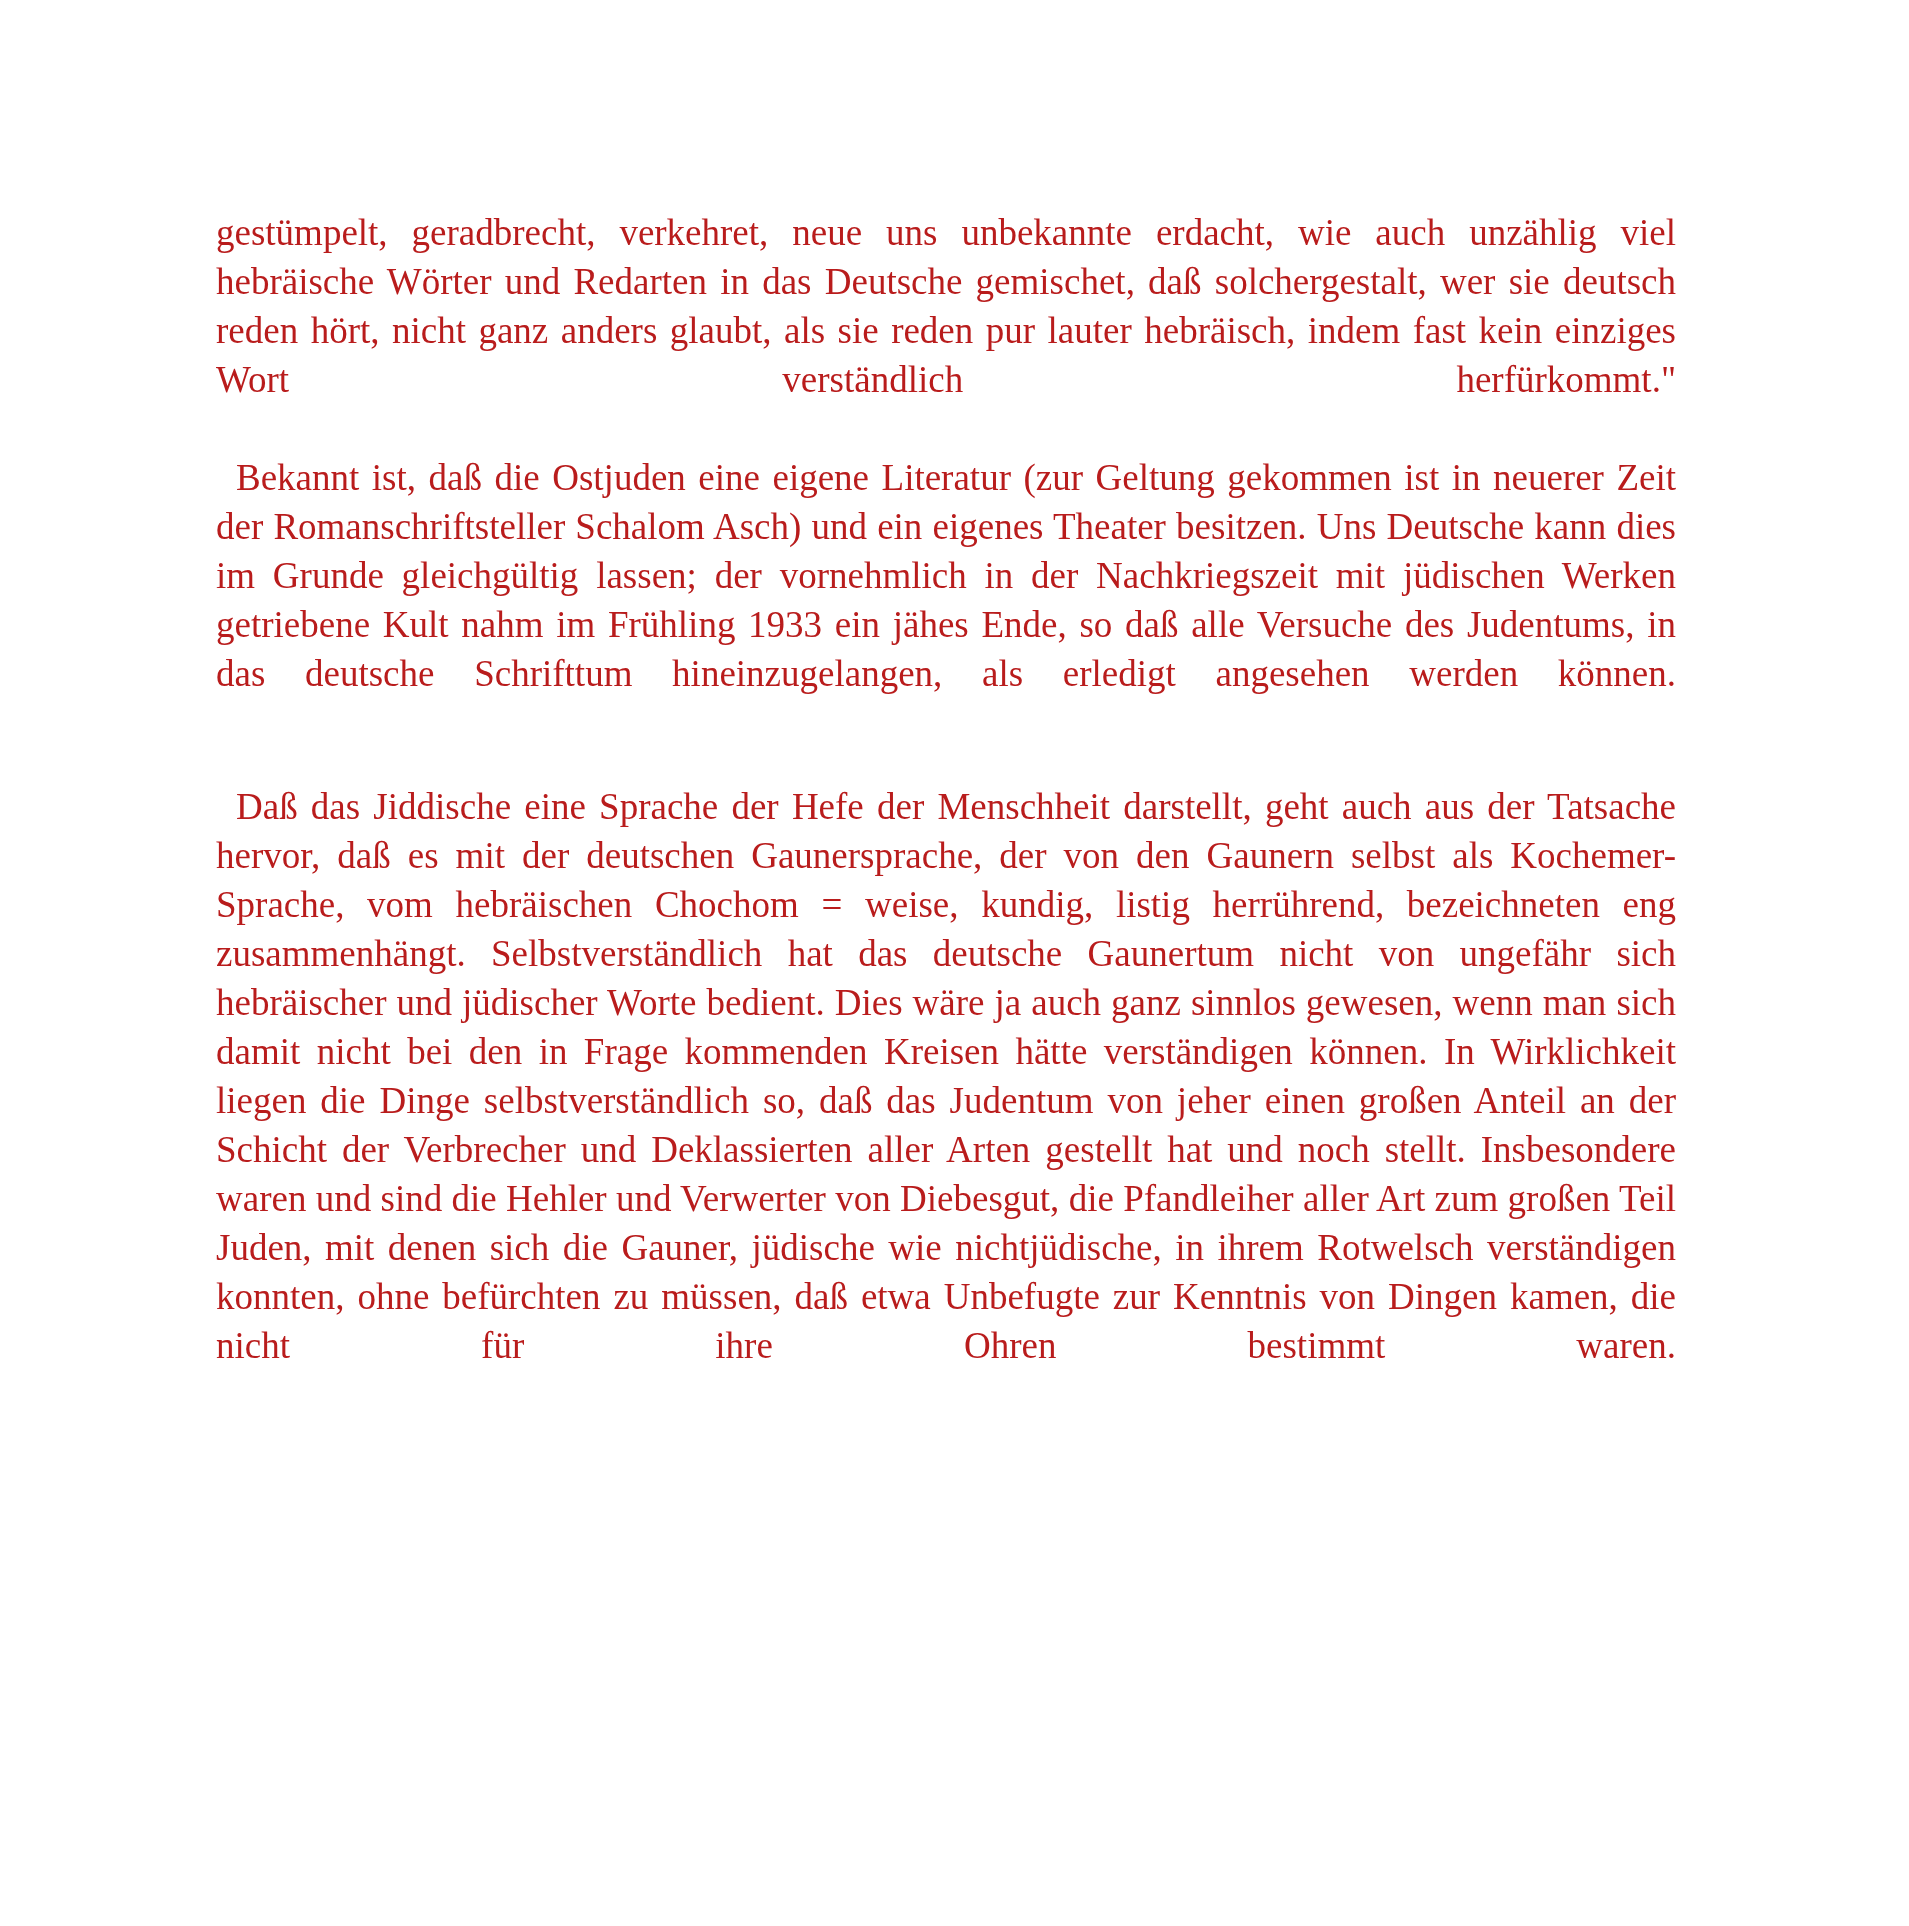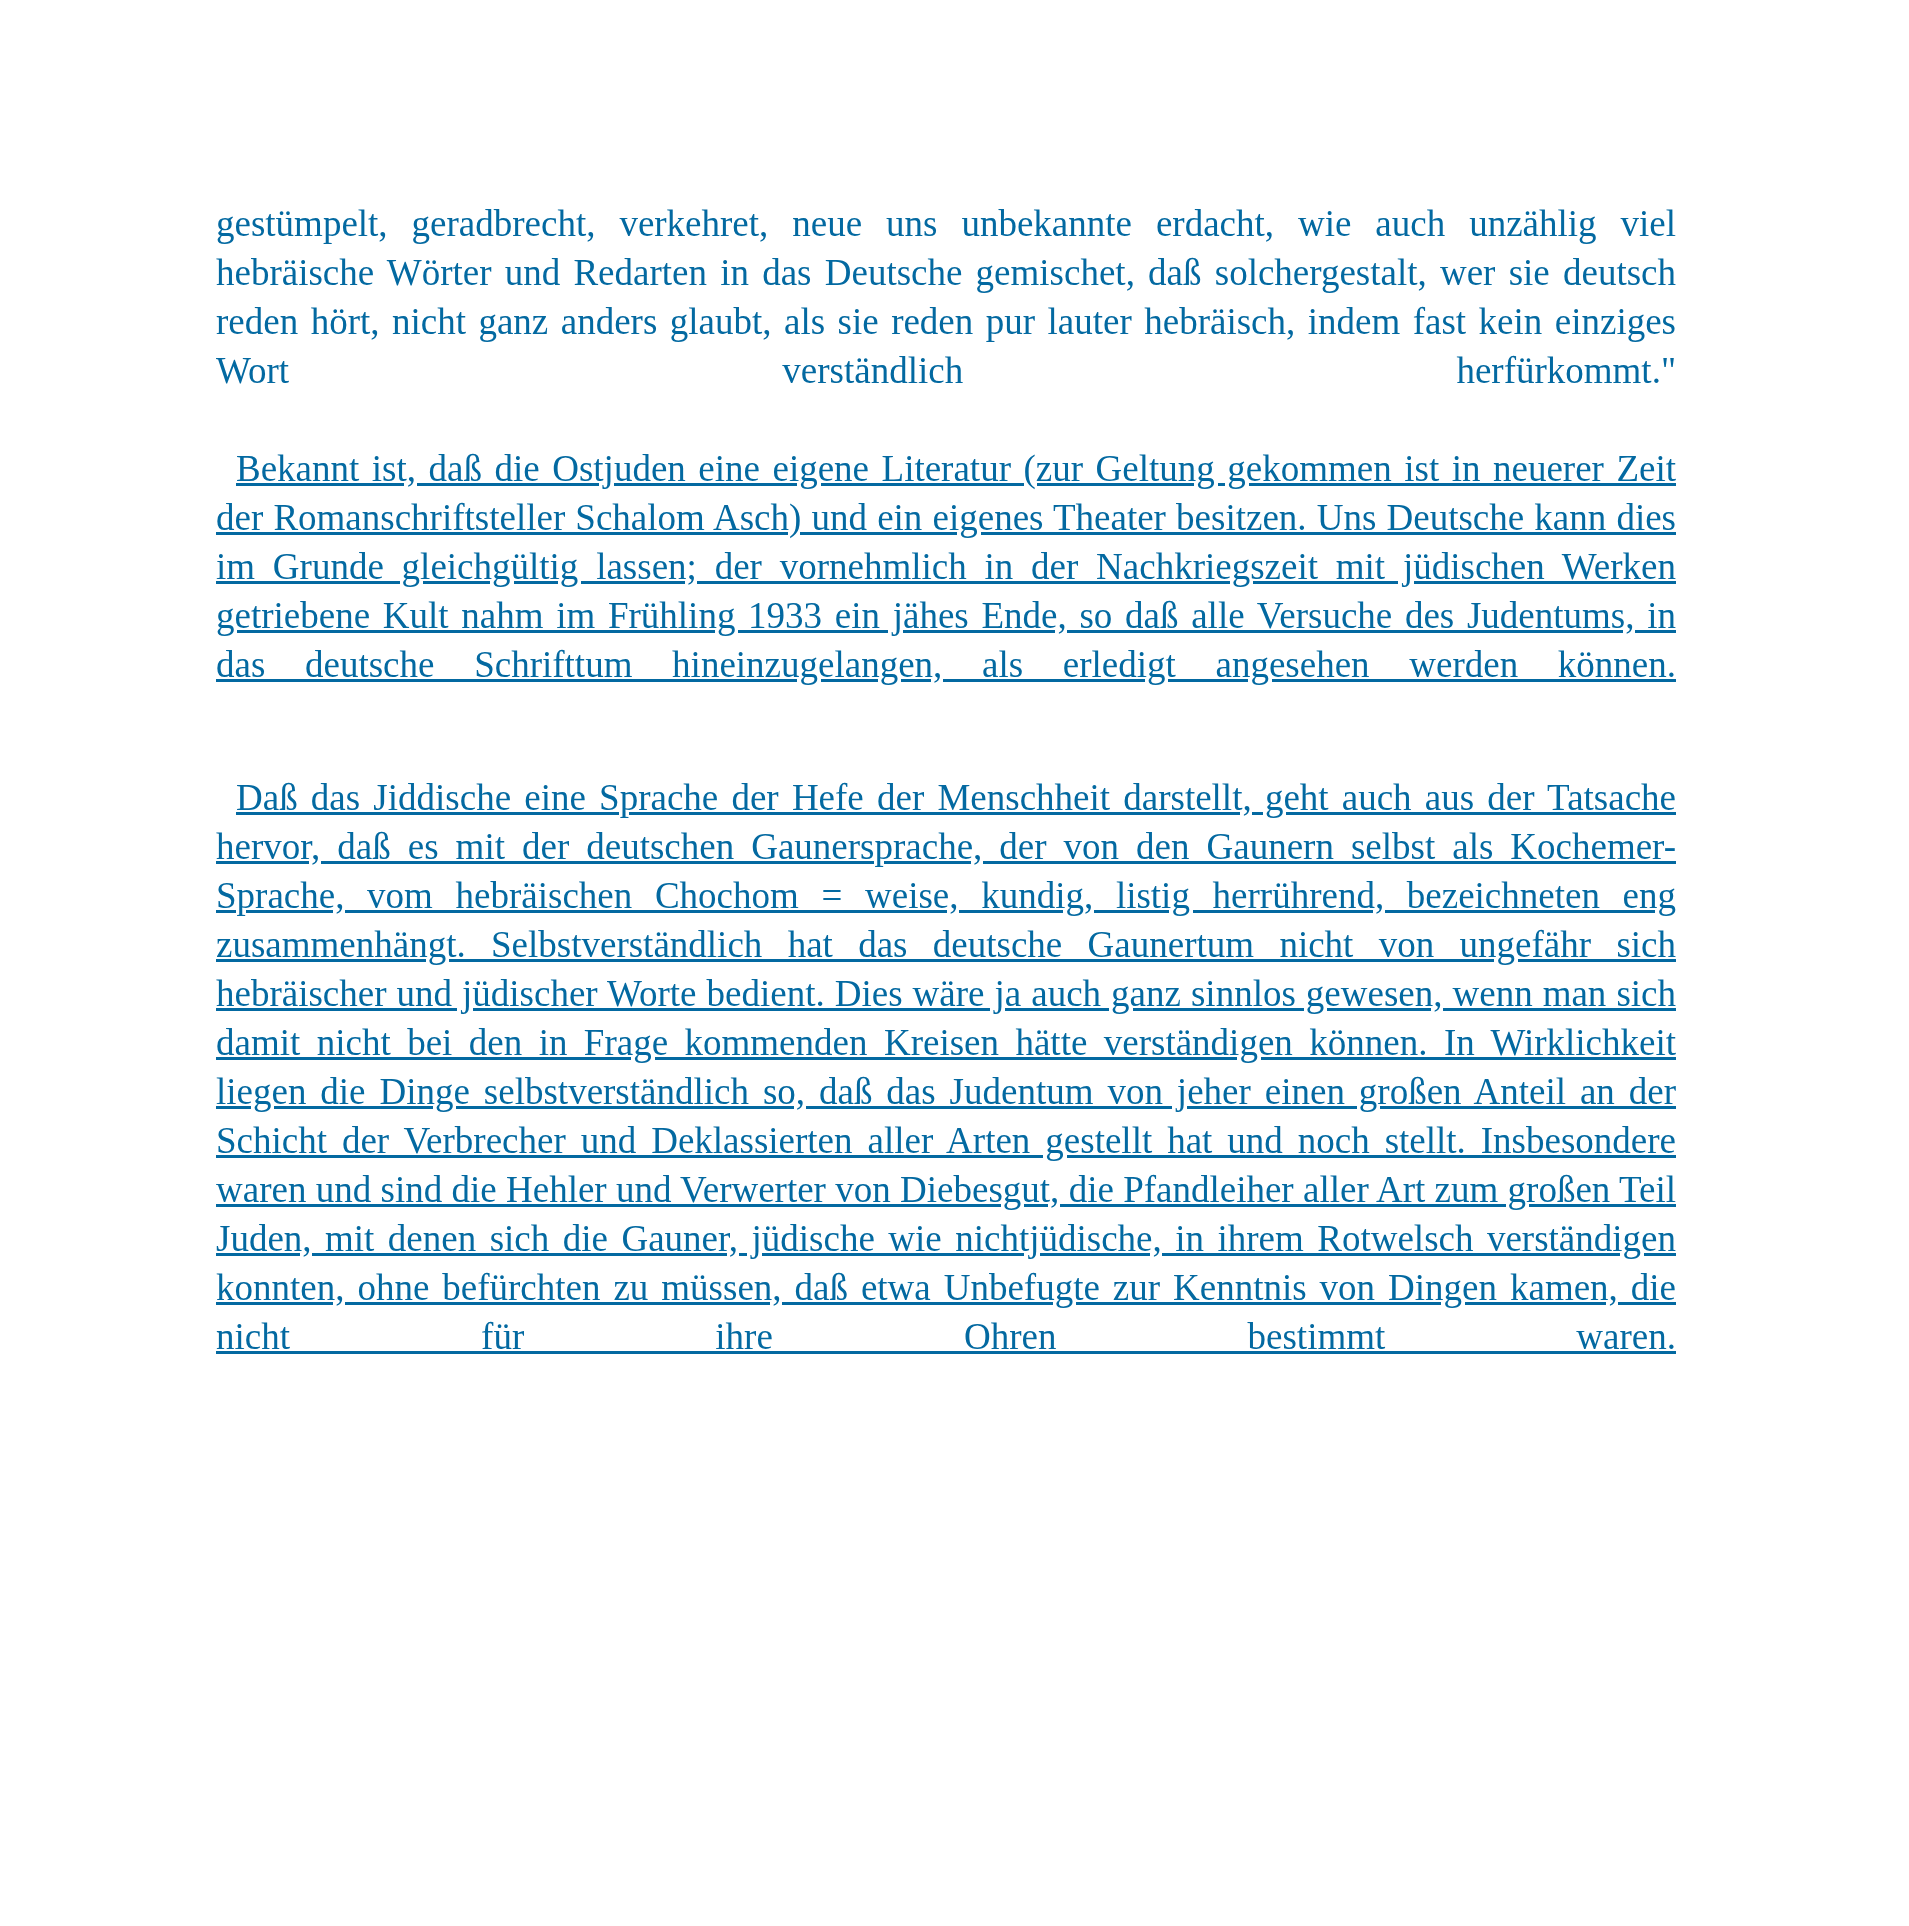--- a/index.html
+++ b/index.html
@@ -14,26 +14,26 @@
     width: 1910px;
     height: 2703px;
     background: #ffffff;
     box-sizing: border-box;
     overflow: hidden;
   }
 
   .text-column {
     position: absolute;
     left: 216px;
-    top: 199px;
+    top: 208px;
     width: 1460px;
     font-family: "Liberation Serif", "DejaVu Serif", serif;
     font-size: 37px;
     line-height: 49px;
-    color: #0369a1;
+    color: #b91c1c;
     text-align: justify;
     text-justify: inter-word;
     -webkit-hyphens: none;
     hyphens: none;
   }
 
   .para {
     margin: 0;
     text-align: justify;
     text-indent: 0;
@@ -41,21 +41,20 @@
   }
 
   
   .para.continuation {
     text-indent: 0;
   }
 
   
   .para.indented {
     text-indent: 20px;
-    text-decoration: underline;
   }
 
   
   .para.spaced-before {
     margin-top: 35px;
   }
 
   
   .para::after {
     content: "";

